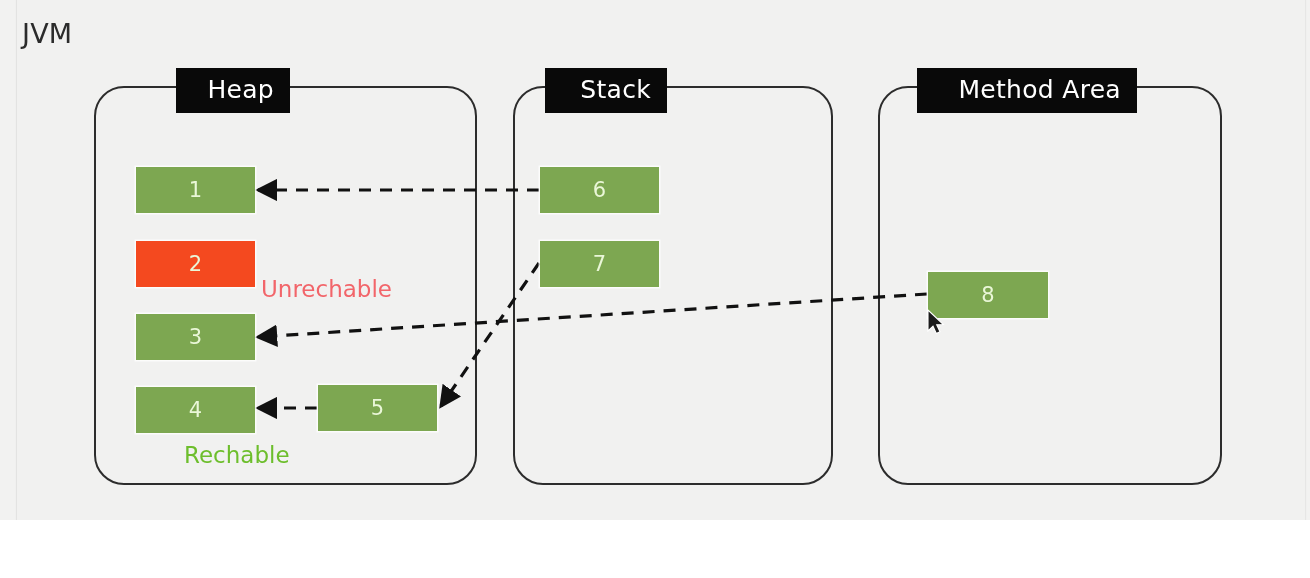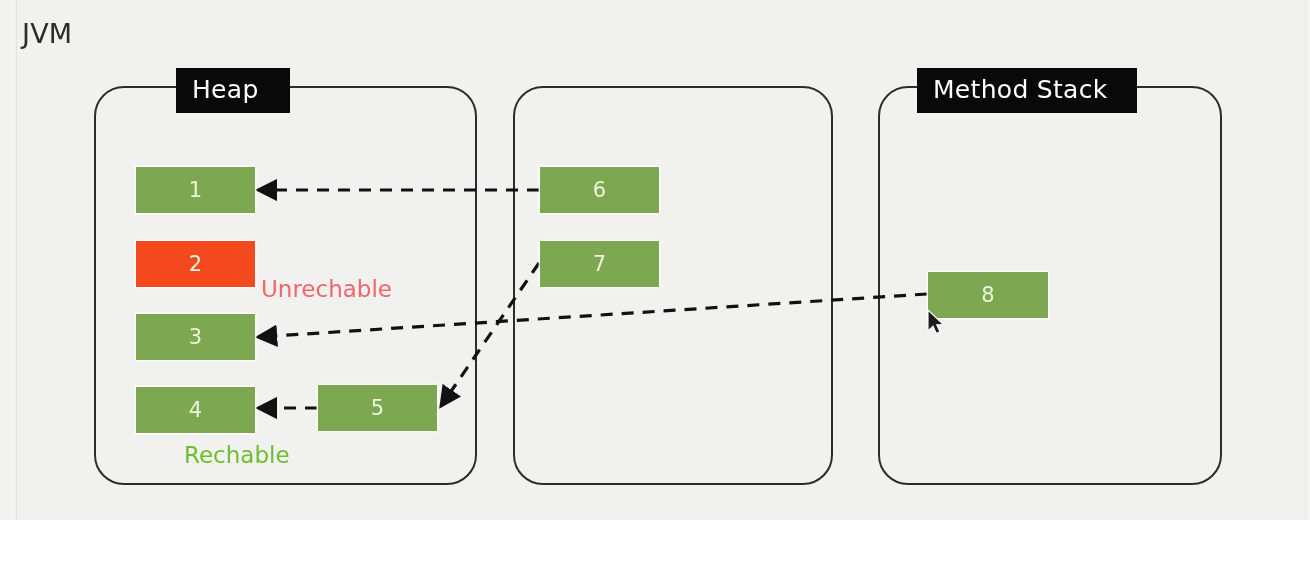--- a/index.html
+++ b/index.html
@@ -50,21 +50,21 @@
   }
   
   .region-tab {
     position: absolute;
     background: #090909;
     color: #ffffff;
     font-size: 25px;
     line-height: 1;
     padding: 9px 16px 11px 16px;
     white-space: nowrap;
-    text-align: left;
+    text-align: right;
     letter-spacing: 0.3px;
     z-index: 5;
   }
 
   
   .cell {
     position: absolute;
     box-sizing: border-box;
     display: flex;
     align-items: center;
@@ -108,23 +108,24 @@
 <div id="stage" style="background: rgb(242, 242, 241);">
 
   <div id="card-frame"></div>
 
   <div id="jvm-title">JVM</div>
 
   <div class="region" id="region-heap" style="left: 94px; top: 86px; width: 383px; height: 399px; border-color: rgb(44, 44, 44);"></div>
   <div class="region-tab" id="tab-heap" style="left: 176px; top: 68px; width: 82px; background: rgb(9, 9, 9);">Heap</div>
 
   <div class="region" id="region-stack" style="left: 513px; top: 86px; width: 320px; height: 399px; border-color: rgb(44, 44, 44);"></div>
+  <div class="region-tab" id="tab-stack" style="left: 545px; top: 68px; width: 90px; background: rgb(9, 9, 9);">Stack</div>
 
   <div class="region" id="region-method-area" style="left: 878px; top: 86px; width: 344px; height: 399px; border-color: rgb(44, 44, 44);"></div>
-  <div class="region-tab" id="tab-method-area" style="left: 917px; top: 68px; width: 188px; background: rgb(9, 9, 9);">Method Stack</div>
+  <div class="region-tab" id="tab-method-area" style="left: 917px; top: 68px; width: 188px; background: rgb(9, 9, 9);">Method Area</div>
 
   <svg id="arrow-layer" viewBox="0 0 1310 578">
     <defs>
       <marker id="arrowhead" markerWidth="7" markerHeight="7" refX="6" refY="3.5" orient="auto" markerUnits="strokeWidth">
         <path d="M7,3.5 L0,0 L0,7 z" fill="#111111"></path>
       </marker>
     </defs>
     <line stroke="#111111" stroke-width="3.2" stroke-dasharray="12 9" marker-end="url(#arrowhead)" x1="539" y1="190" x2="258" y2="190"></line>
     <line stroke="#111111" stroke-width="3.2" stroke-dasharray="12 9" marker-end="url(#arrowhead)" x1="927" y1="294" x2="258" y2="337"></line>
     <line stroke="#111111" stroke-width="3.2" stroke-dasharray="12 9" marker-end="url(#arrowhead)" x1="539" y1="263" x2="441" y2="406"></line>

